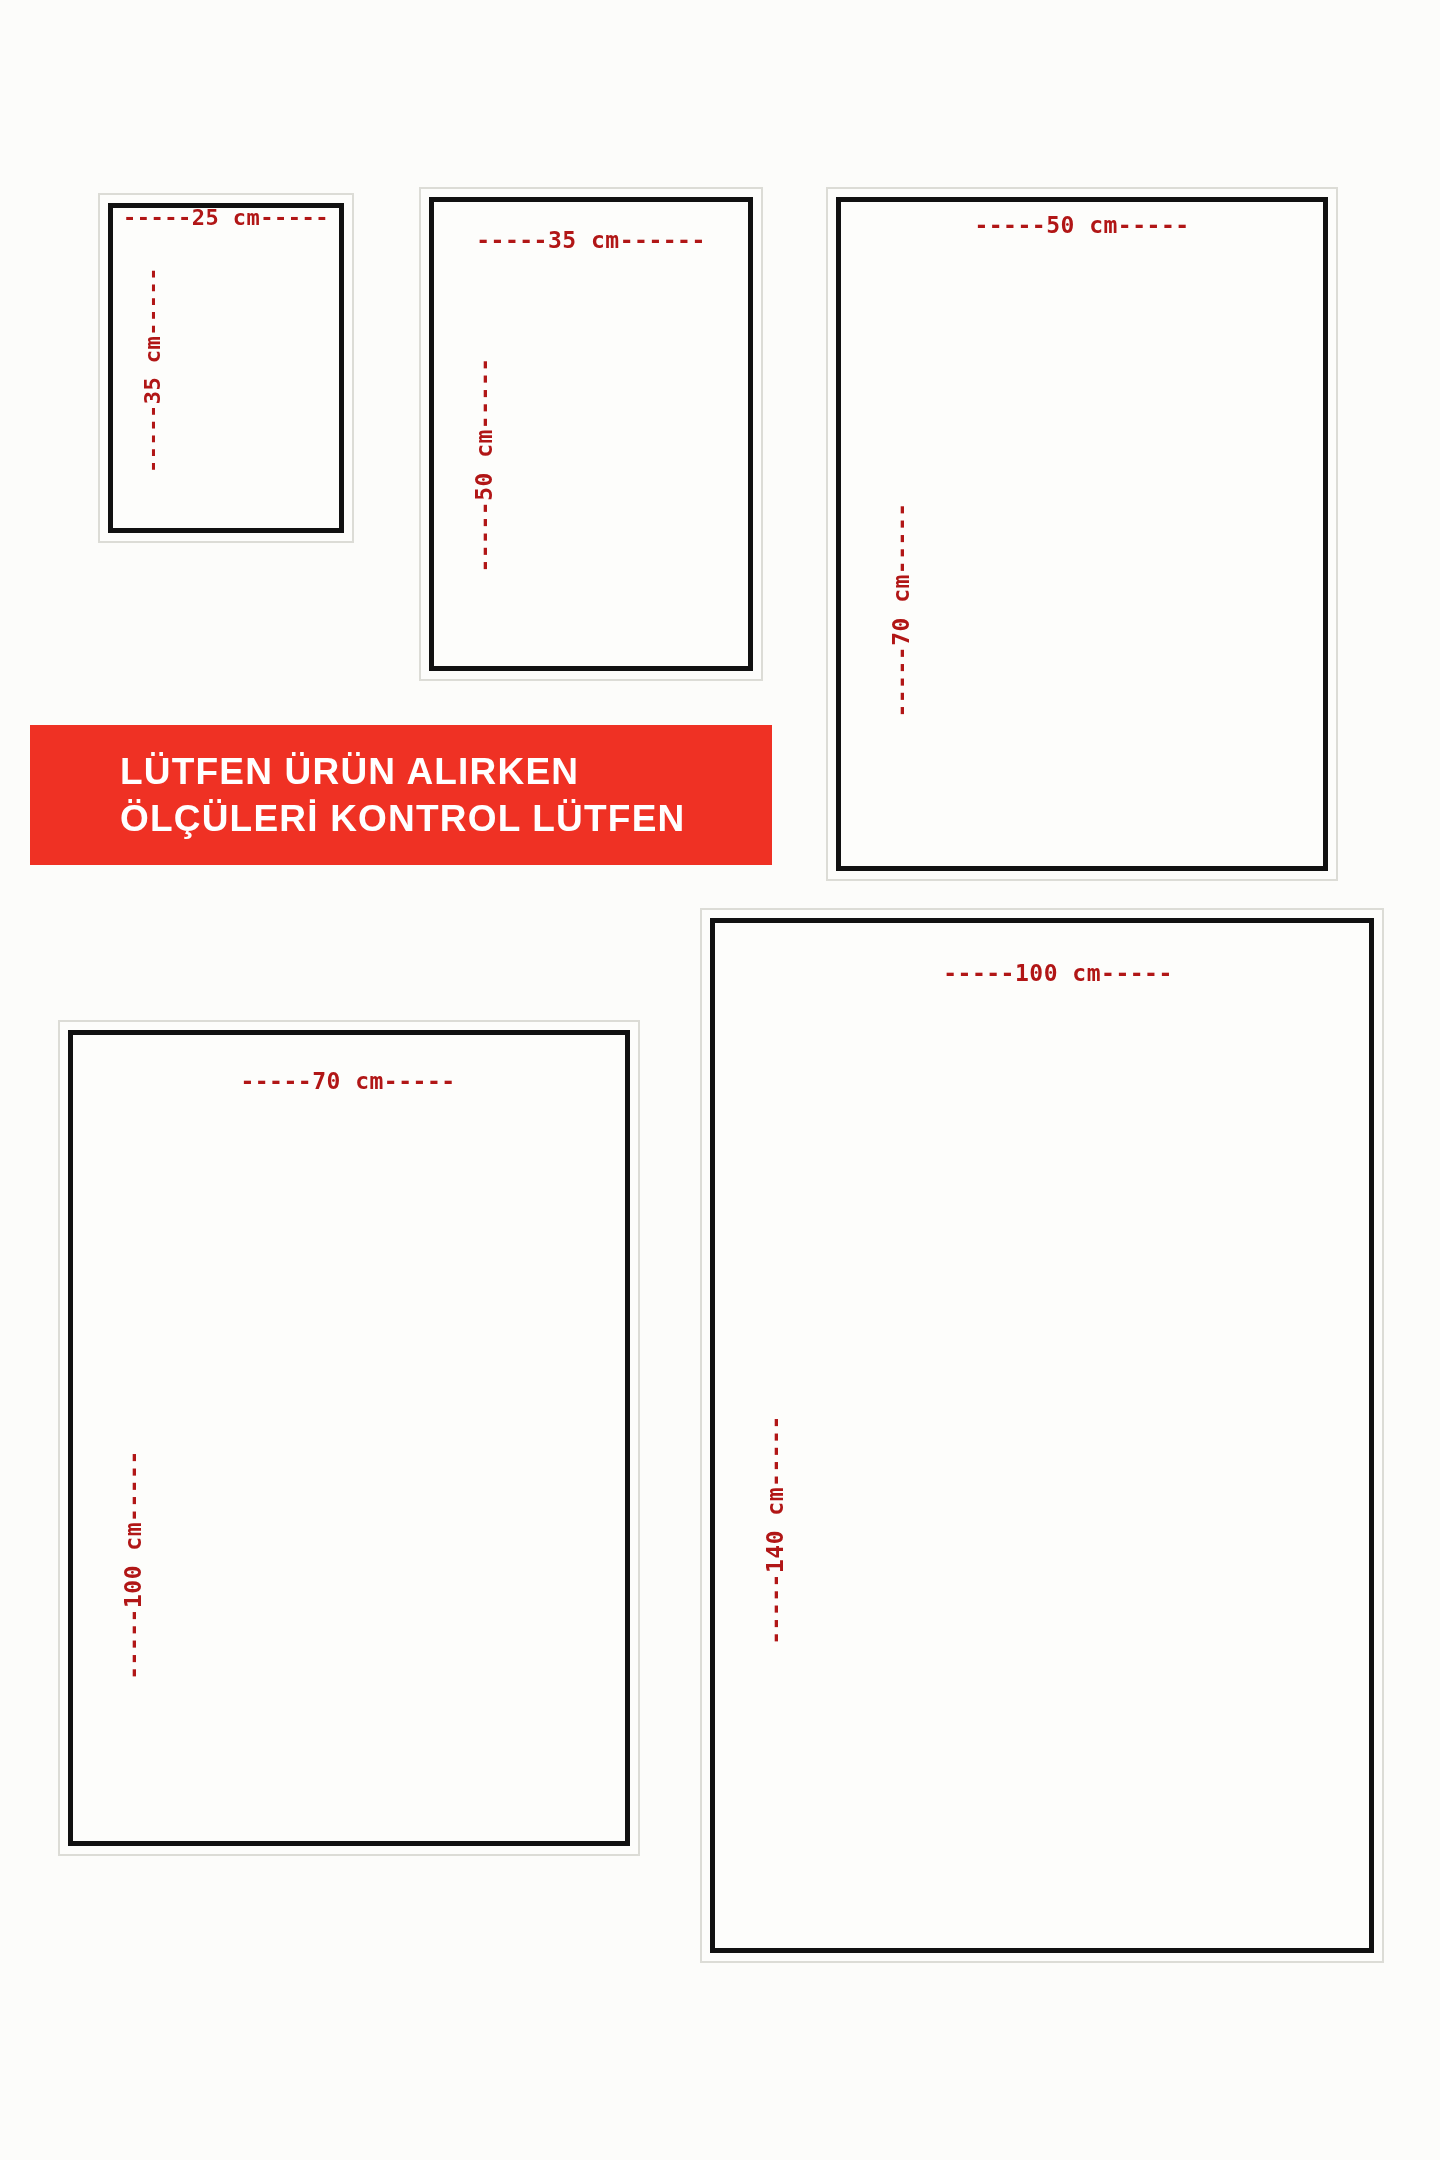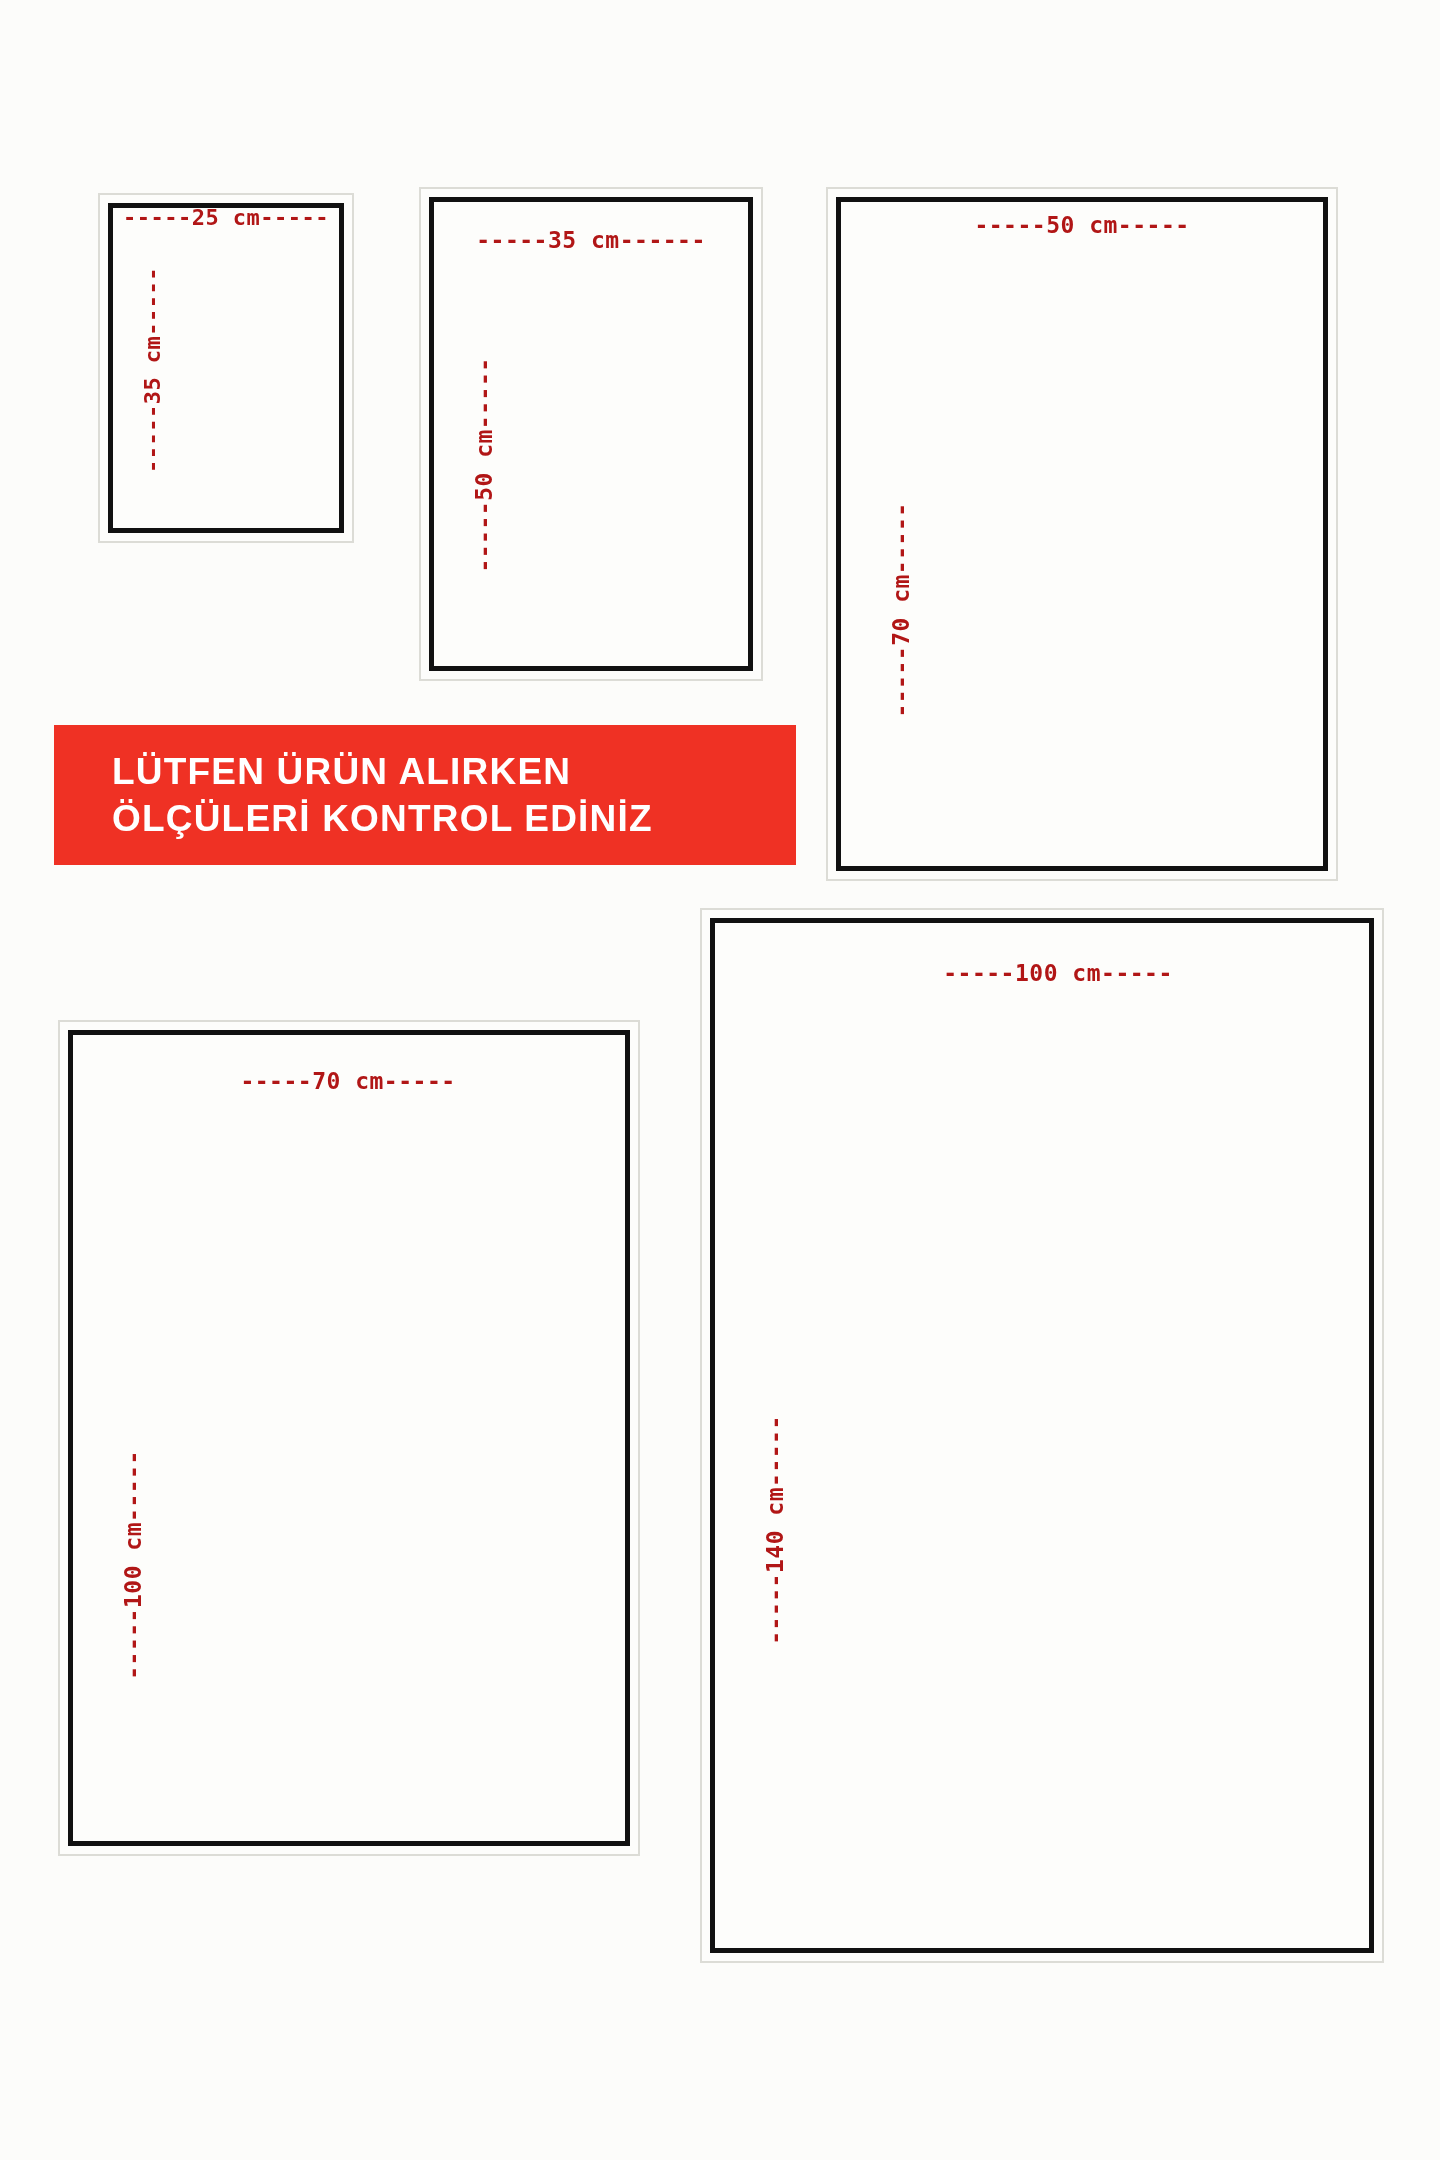--- a/index.html
+++ b/index.html
@@ -58,29 +58,29 @@
   }
   .dim-v {
     
     transform-origin: 0 0;
     transform: rotate(-90deg) translateX(-50%);
   }
 
   
   #warning-banner {
     position: absolute;
-    left: 54px;
+    left: 30px;
     top: 725px;
     width: 742px;
     height: 140px;
     background: #ef3124;
     display: flex;
     flex-direction: column;
     justify-content: center;
-    padding-left: 58px;
+    padding-left: 90px;
     box-sizing: border-box;
   }
   #warning-banner .line {
     color: #ffffff;
     font-weight: 700;
     font-size: 37px;
     line-height: 1.28;
     letter-spacing: 1.2px;
     font-family: "Liberation Sans", sans-serif;
   }
@@ -103,21 +103,21 @@
   <div class="dim dim-v" style="left:471px; top:465px; font-size:23px;">-----50 cm-----</div>
 
   <div class="frame" style="left:826px; top:187px; width:512px; height:694px;">
     <div class="frame-inner"></div>
   </div>
   <div class="dim dim-h" style="left:1082px; top:212px; font-size:23px;">-----50 cm-----</div>
   <div class="dim dim-v" style="left:888px; top:610px; font-size:23px;">-----70 cm-----</div>
 
   <div id="warning-banner">
     <div class="line">LÜTFEN ÜRÜN ALIRKEN</div>
-    <div class="line">ÖLÇÜLERİ KONTROL EDİNİZ</div>
+    <div class="line">ÖLÇÜLERİ KONTROL LÜTFEN</div>
   </div>
 
   <div class="frame" style="left:58px; top:1020px; width:582px; height:836px;">
     <div class="frame-inner"></div>
   </div>
   <div class="dim dim-h" style="left:348px; top:1068px; font-size:23px;">-----70 cm-----</div>
   <div class="dim dim-v" style="left:120px; top:1565px; font-size:23px;">-----100 cm-----</div>
 
   <div class="frame" style="left:700px; top:908px; width:684px; height:1055px;">
     <div class="frame-inner"></div>

